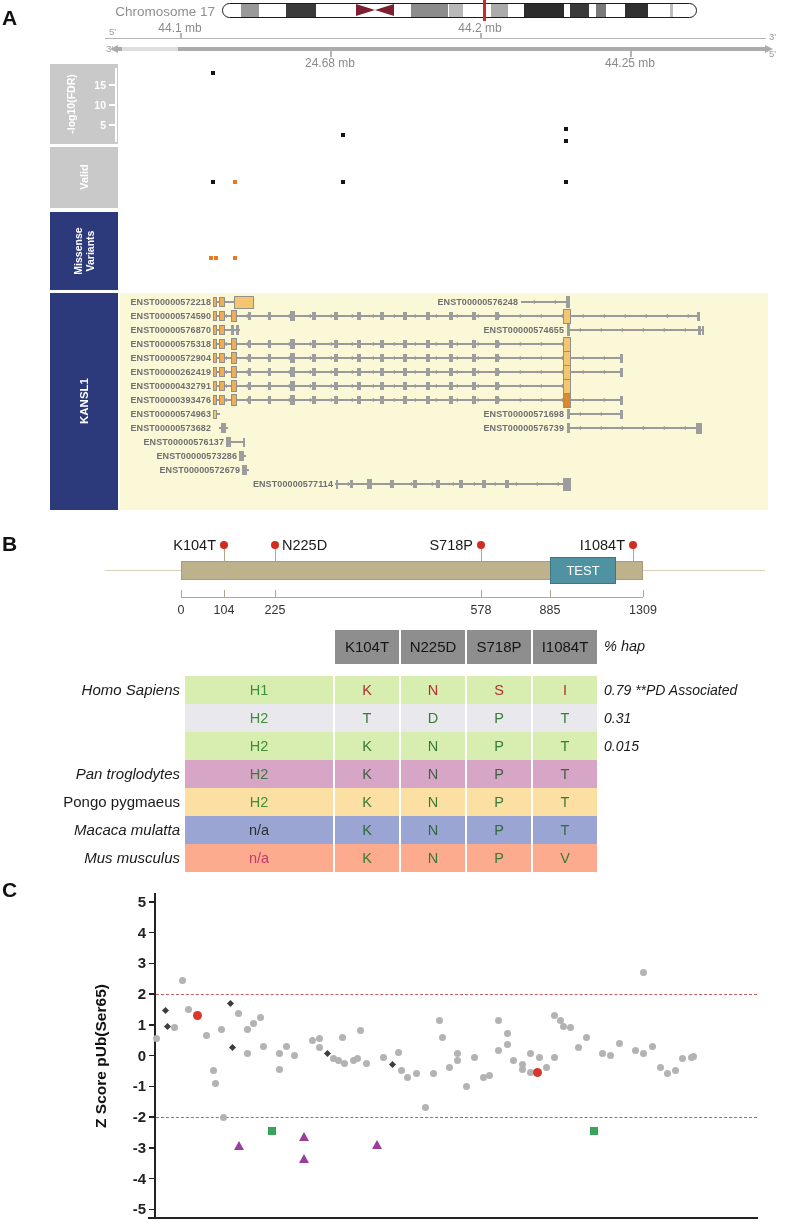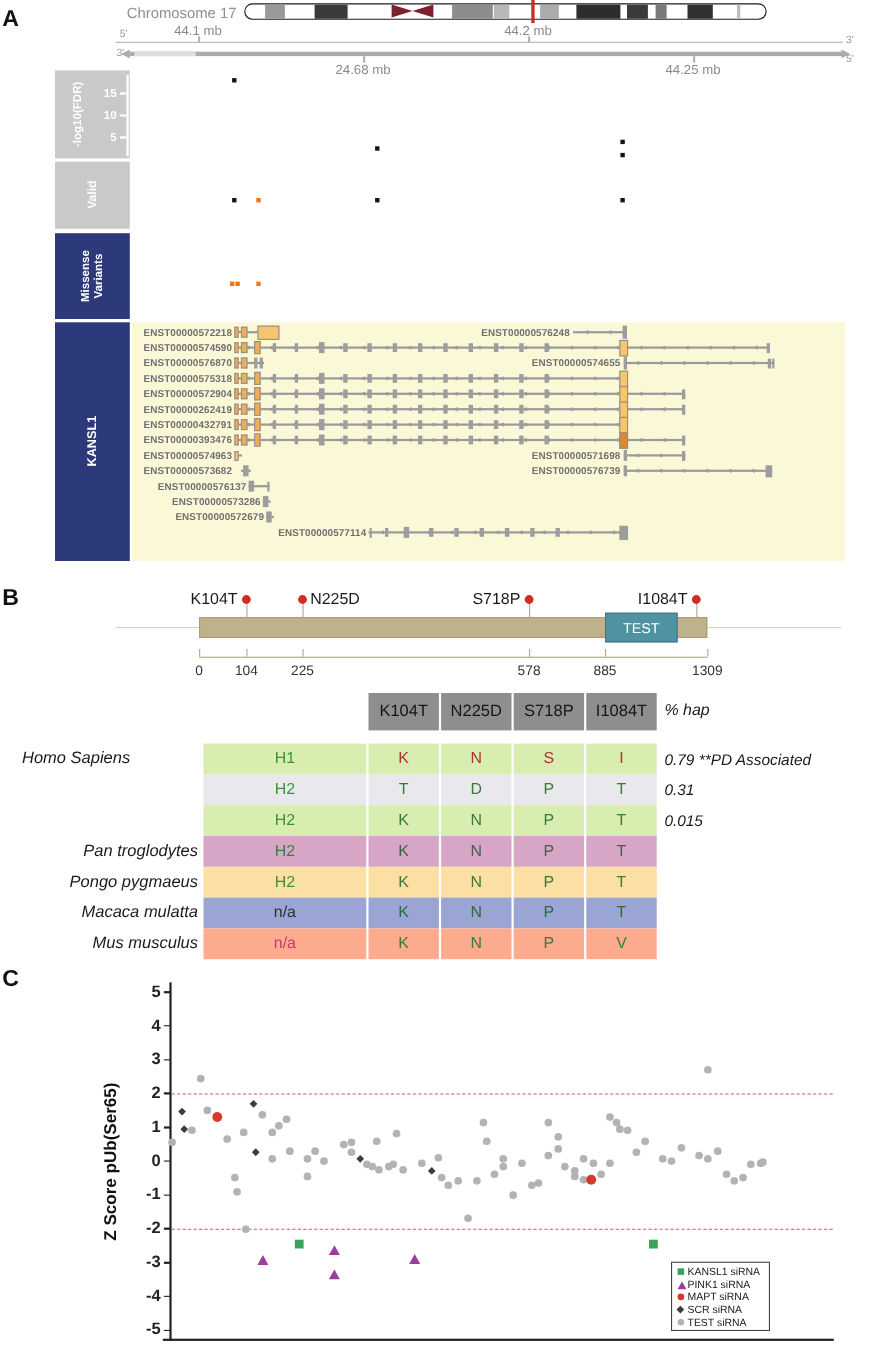--- a/index.html
+++ b/index.html
@@ -431,21 +431,21 @@
       <div style="position: absolute; left: 643px; top: 590px; width: 1.2px; height: 7px; background: rgb(179, 167, 134);"></div>
       <div style="position: absolute; left: 618px; top: 603px; width: 50px; text-align: center; font-size: 12.5px; color: rgb(51, 51, 51);">1309</div>
     </div>
 
   <div class="hdr-cell" style="left:335px;width:64px;">K104T</div>
   <div class="hdr-cell" style="left:401px;width:64px;">N225D</div>
   <div class="hdr-cell" style="left:467px;width:64px;">S718P</div>
   <div class="hdr-cell" style="left:533px;width:64px;">I1084T</div>
   <div class="abs italic" style="left:604px;top:638px;font-size:14.5px;color:#1a1a1a;">% hap</div>
   <div class="abs" id="tableRows">
-      <div style="position: absolute; left: 20px; top: 676px; width: 160px; height: 28px; line-height: 28px; font-style: italic; font-size: 15px; color: rgb(26, 26, 26);">Homo Sapiens</div>
+      <div style="position: absolute; left: 20px; top: 676px; width: 160px; height: 28px; line-height: 28px; text-align: right; font-style: italic; font-size: 15px; color: rgb(26, 26, 26);">Homo Sapiens</div>
       <div style="position: absolute; left: 185px; top: 676px; width: 148px; height: 28px; line-height: 28px; text-align: center; font-size: 14.5px; background: rgb(216, 237, 176); color: rgb(63, 143, 58);">H1</div>
       <div style="position: absolute; left: 335px; top: 676px; width: 64px; height: 28px; line-height: 28px; text-align: center; font-size: 14.5px; background: rgb(216, 237, 176); color: rgb(178, 50, 50);">K</div>
       <div style="position: absolute; left: 401px; top: 676px; width: 64px; height: 28px; line-height: 28px; text-align: center; font-size: 14.5px; background: rgb(216, 237, 176); color: rgb(178, 50, 50);">N</div>
       <div style="position: absolute; left: 467px; top: 676px; width: 64px; height: 28px; line-height: 28px; text-align: center; font-size: 14.5px; background: rgb(216, 237, 176); color: rgb(178, 50, 50);">S</div>
       <div style="position: absolute; left: 533px; top: 676px; width: 64px; height: 28px; line-height: 28px; text-align: center; font-size: 14.5px; background: rgb(216, 237, 176); color: rgb(178, 50, 50);">I</div>
       <div style="position: absolute; left: 604px; top: 676px; height: 28px; line-height: 28px; font-style: italic; font-size: 14px; color: rgb(26, 26, 26); white-space: nowrap;">0.79 **PD Associated</div>
       <div style="position: absolute; left: 20px; top: 704px; width: 160px; height: 28px; line-height: 28px; text-align: right; font-style: italic; font-size: 15px; color: rgb(26, 26, 26);"></div>
       <div style="position: absolute; left: 185px; top: 704px; width: 148px; height: 28px; line-height: 28px; text-align: center; font-size: 14.5px; background: rgb(233, 233, 237); color: rgb(63, 143, 58);">H2</div>
       <div style="position: absolute; left: 335px; top: 704px; width: 64px; height: 28px; line-height: 28px; text-align: center; font-size: 14.5px; background: rgb(233, 233, 237); color: rgb(58, 122, 58);">T</div>
       <div style="position: absolute; left: 401px; top: 704px; width: 64px; height: 28px; line-height: 28px; text-align: center; font-size: 14.5px; background: rgb(233, 233, 237); color: rgb(58, 122, 58);">D</div>
@@ -458,21 +458,21 @@
       <div style="position: absolute; left: 401px; top: 732px; width: 64px; height: 28px; line-height: 28px; text-align: center; font-size: 14.5px; background: rgb(216, 237, 176); color: rgb(58, 122, 58);">N</div>
       <div style="position: absolute; left: 467px; top: 732px; width: 64px; height: 28px; line-height: 28px; text-align: center; font-size: 14.5px; background: rgb(216, 237, 176); color: rgb(58, 122, 58);">P</div>
       <div style="position: absolute; left: 533px; top: 732px; width: 64px; height: 28px; line-height: 28px; text-align: center; font-size: 14.5px; background: rgb(216, 237, 176); color: rgb(58, 122, 58);">T</div>
       <div style="position: absolute; left: 604px; top: 732px; height: 28px; line-height: 28px; font-style: italic; font-size: 14px; color: rgb(26, 26, 26); white-space: nowrap;">0.015</div>
       <div style="position: absolute; left: 20px; top: 760px; width: 160px; height: 28px; line-height: 28px; text-align: right; font-style: italic; font-size: 15px; color: rgb(26, 26, 26);">Pan troglodytes</div>
       <div style="position: absolute; left: 185px; top: 760px; width: 148px; height: 28px; line-height: 28px; text-align: center; font-size: 14.5px; background: rgb(215, 166, 198); color: rgb(63, 122, 63);">H2</div>
       <div style="position: absolute; left: 335px; top: 760px; width: 64px; height: 28px; line-height: 28px; text-align: center; font-size: 14.5px; background: rgb(215, 166, 198); color: rgb(68, 96, 74);">K</div>
       <div style="position: absolute; left: 401px; top: 760px; width: 64px; height: 28px; line-height: 28px; text-align: center; font-size: 14.5px; background: rgb(215, 166, 198); color: rgb(68, 96, 74);">N</div>
       <div style="position: absolute; left: 467px; top: 760px; width: 64px; height: 28px; line-height: 28px; text-align: center; font-size: 14.5px; background: rgb(215, 166, 198); color: rgb(68, 96, 74);">P</div>
       <div style="position: absolute; left: 533px; top: 760px; width: 64px; height: 28px; line-height: 28px; text-align: center; font-size: 14.5px; background: rgb(215, 166, 198); color: rgb(68, 96, 74);">T</div>
-      <div style="position: absolute; left: 20px; top: 788px; width: 160px; height: 28px; line-height: 28px; text-align: right; font-style: italic; font-size: 15px; color: rgb(26, 26, 26);">Pongo pygmaeus</div>
+      <div style="position: absolute; left: 20px; top: 788px; width: 160px; height: 28px; line-height: 28px; text-align: right; font-size: 15px; color: rgb(26, 26, 26);">Pongo pygmaeus</div>
       <div style="position: absolute; left: 185px; top: 788px; width: 148px; height: 28px; line-height: 28px; text-align: center; font-size: 14.5px; background: rgb(252, 223, 162); color: rgb(63, 143, 58);">H2</div>
       <div style="position: absolute; left: 335px; top: 788px; width: 64px; height: 28px; line-height: 28px; text-align: center; font-size: 14.5px; background: rgb(252, 223, 162); color: rgb(58, 122, 58);">K</div>
       <div style="position: absolute; left: 401px; top: 788px; width: 64px; height: 28px; line-height: 28px; text-align: center; font-size: 14.5px; background: rgb(252, 223, 162); color: rgb(58, 122, 58);">N</div>
       <div style="position: absolute; left: 467px; top: 788px; width: 64px; height: 28px; line-height: 28px; text-align: center; font-size: 14.5px; background: rgb(252, 223, 162); color: rgb(58, 122, 58);">P</div>
       <div style="position: absolute; left: 533px; top: 788px; width: 64px; height: 28px; line-height: 28px; text-align: center; font-size: 14.5px; background: rgb(252, 223, 162); color: rgb(58, 122, 58);">T</div>
       <div style="position: absolute; left: 20px; top: 816px; width: 160px; height: 28px; line-height: 28px; text-align: right; font-style: italic; font-size: 15px; color: rgb(26, 26, 26);">Macaca mulatta</div>
       <div style="position: absolute; left: 185px; top: 816px; width: 148px; height: 28px; line-height: 28px; text-align: center; font-size: 14.5px; background: rgb(154, 165, 211); color: rgb(47, 47, 47);">n/a</div>
       <div style="position: absolute; left: 335px; top: 816px; width: 64px; height: 28px; line-height: 28px; text-align: center; font-size: 14.5px; background: rgb(154, 165, 211); color: rgb(47, 106, 63);">K</div>
       <div style="position: absolute; left: 401px; top: 816px; width: 64px; height: 28px; line-height: 28px; text-align: center; font-size: 14.5px; background: rgb(154, 165, 211); color: rgb(47, 106, 63);">N</div>
       <div style="position: absolute; left: 467px; top: 816px; width: 64px; height: 28px; line-height: 28px; text-align: center; font-size: 14.5px; background: rgb(154, 165, 211); color: rgb(47, 106, 63);">P</div>
@@ -601,32 +601,20 @@
       <div style="position: absolute; left: 389.688px; top: 1062.22px; width: 5px; height: 5px; background: rgb(61, 61, 61); transform: rotate(45deg);"></div>
       <div style="position: absolute; left: 193.242px; top: 1011.02px; width: 9px; height: 9px; border-radius: 50%; background: rgb(214, 57, 43);"></div>
       <div style="position: absolute; left: 533.372px; top: 1067.91px; width: 9px; height: 9px; border-radius: 50%; background: rgb(214, 57, 43);"></div>
       <div style="position: absolute; left: 234.28px; top: 1141.21px; width: 0px; height: 0px; border-left: 5px solid transparent; border-right: 5px solid transparent; border-bottom: 9px solid rgb(156, 61, 158);"></div>
       <div style="position: absolute; left: 299.296px; top: 1131.99px; width: 0px; height: 0px; border-left: 5px solid transparent; border-right: 5px solid transparent; border-bottom: 9px solid rgb(156, 61, 158);"></div>
       <div style="position: absolute; left: 299.296px; top: 1153.51px; width: 0px; height: 0px; border-left: 5px solid transparent; border-right: 5px solid transparent; border-bottom: 9px solid rgb(156, 61, 158);"></div>
       <div style="position: absolute; left: 372.138px; top: 1139.67px; width: 0px; height: 0px; border-left: 5px solid transparent; border-right: 5px solid transparent; border-bottom: 9px solid rgb(156, 61, 158);"></div>
       <div style="position: absolute; left: 267.788px; top: 1126.84px; width: 8px; height: 8px; background: rgb(58, 163, 90);"></div>
       <div style="position: absolute; left: 589.858px; top: 1126.84px; width: 8px; height: 8px; background: rgb(58, 163, 90);"></div>
     </div>
-  <div class="abs" id="legendBox" style="left:610px;top:1147px;width:88px;height:61px;border:1.2px solid #444;background:#fff;">
-      <div style="position: absolute; left: 5px; top: 5px; width: 6px; height: 6px; background: rgb(58, 163, 90);"></div>
-      <div style="position: absolute; left: 14px; top: 3px; font-size: 9.5px; color: rgb(26, 26, 26); white-space: nowrap;">KANSL1 siRNA</div>
-      <div style="position: absolute; left: 5px; top: 16.6px; width: 0px; height: 0px; border-left: 4px solid transparent; border-right: 4px solid transparent; border-bottom: 7px solid rgb(156, 61, 158);"></div>
-      <div style="position: absolute; left: 14px; top: 14.6px; font-size: 9.5px; color: rgb(26, 26, 26); white-space: nowrap;">PINK1 siRNA</div>
-      <div style="position: absolute; left: 5px; top: 28.2px; width: 6px; height: 6px; border-radius: 50%; background: rgb(214, 57, 43);"></div>
-      <div style="position: absolute; left: 14px; top: 26.2px; font-size: 9.5px; color: rgb(26, 26, 26); white-space: nowrap;">MAPT siRNA</div>
-      <div style="position: absolute; left: 5px; top: 39.8px; width: 5px; height: 5px; background: rgb(61, 61, 61); transform: rotate(45deg);"></div>
-      <div style="position: absolute; left: 14px; top: 37.8px; font-size: 9.5px; color: rgb(26, 26, 26); white-space: nowrap;">SCR siRNA</div>
-      <div style="position: absolute; left: 5px; top: 51.4px; width: 6px; height: 6px; border-radius: 50%; background: rgb(179, 179, 179);"></div>
-      <div style="position: absolute; left: 14px; top: 49.4px; font-size: 9.5px; color: rgb(26, 26, 26); white-space: nowrap;">TEST siRNA</div>
-    </div>
 
 <div style="position: absolute; left: 180px; top: 33px; width: 1.5px; height: 6px; background: rgb(181, 181, 181);"></div>
     <div style="position: absolute; left: 140px; top: 21px; width: 80px; text-align: center; font-size: 12px; color: rgb(138, 138, 138);">44.1 mb</div>
     <div style="position: absolute; left: 480px; top: 33px; width: 1.5px; height: 6px; background: rgb(181, 181, 181);"></div>
     <div style="position: absolute; left: 440px; top: 21px; width: 80px; text-align: center; font-size: 12px; color: rgb(138, 138, 138);">44.2 mb</div>
     <div style="position: absolute; left: 330px; top: 51px; width: 1.5px; height: 6px; background: rgb(181, 181, 181);"></div>
     <div style="position: absolute; left: 290px; top: 56px; width: 80px; text-align: center; font-size: 12px; color: rgb(138, 138, 138);">24.68 mb</div>
     <div style="position: absolute; left: 630px; top: 51px; width: 1.5px; height: 6px; background: rgb(181, 181, 181);"></div>
     <div style="position: absolute; left: 590px; top: 56px; width: 80px; text-align: center; font-size: 12px; color: rgb(138, 138, 138);">44.25 mb</div>
   </div>

